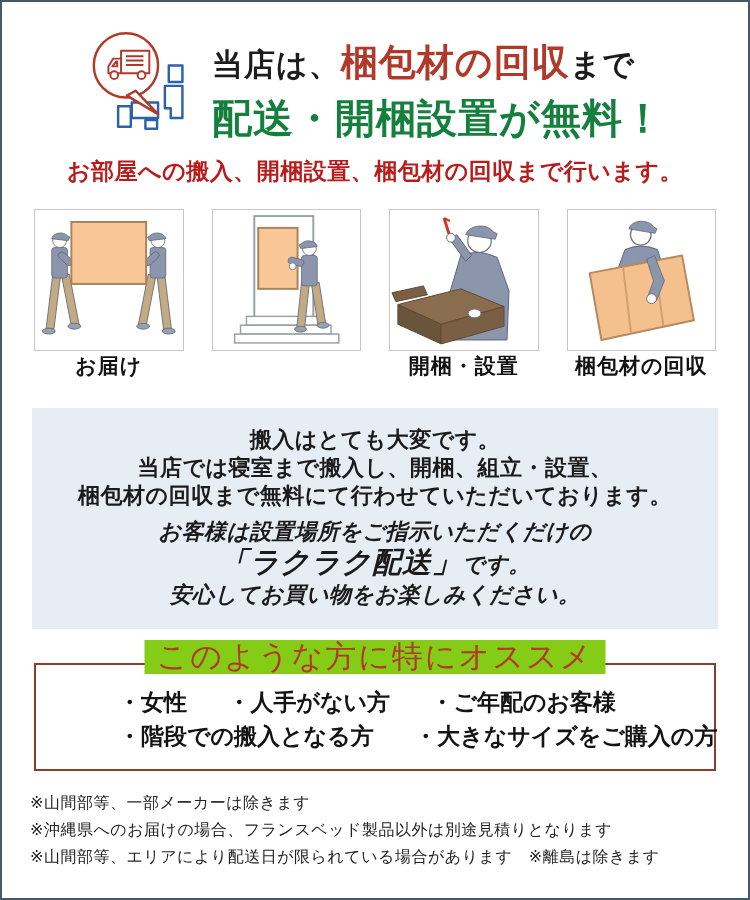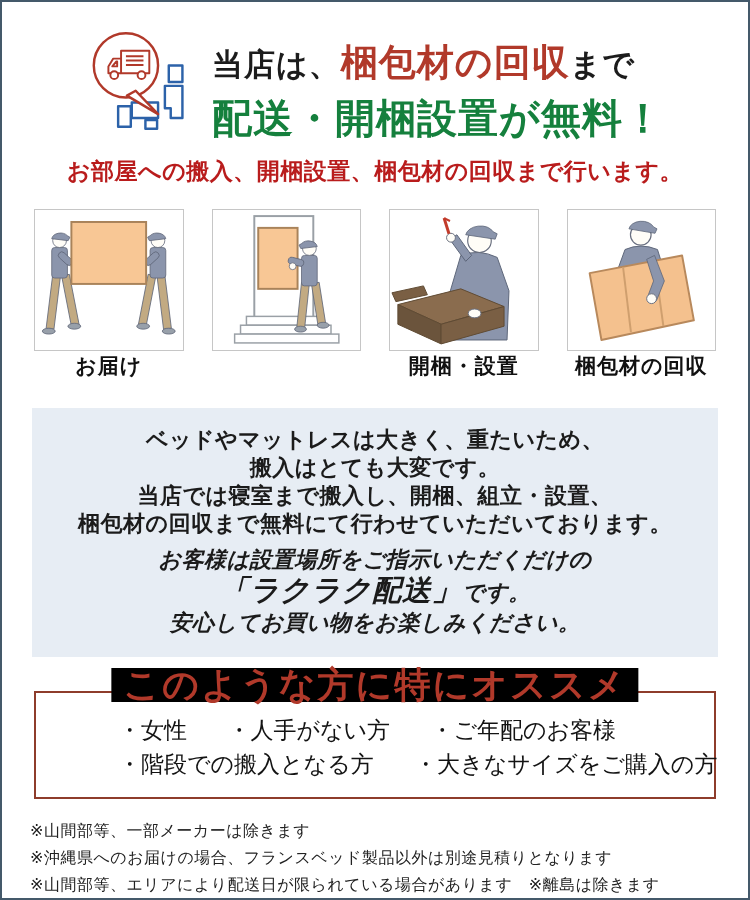--- a/index.html
+++ b/index.html
@@ -26,23 +26,23 @@
 
   .info-box{margin:28px 30px 0;background:#e7edf4;padding:18px 10px 20px;text-align:center;
     color:#1b1b1b;font-weight:600;font-size:22px;line-height:28px;letter-spacing:0.5px;}
   .info-box .p2{margin-top:8px;font-style:italic;}
   .emph-line{line-height:33px;}
   .emph{font-size:29px;font-weight:bold;letter-spacing:1px;}
 
   .recommend{position:relative;margin:34px 32px 0;border:2px solid #8e3c2b;
     padding:20px 10px 16px 82px;box-sizing:border-box;}
   .rec-title{position:absolute;top:-25px;left:50%;transform:translateX(-50%);
-    background:#000000;padding:0 12px;font-size:36px;font-weight:bold;color:#b1392a;
+    background:#84cc16;padding:0 12px;font-size:31px;font-weight:normal;color:#b1392a;
     letter-spacing:2px;white-space:nowrap;line-height:34px;}
-  .rec-line{font-size:23px;font-weight:normal;color:#131313;line-height:34px;white-space:nowrap;}
+  .rec-line{font-size:23px;font-weight:bold;color:#131313;line-height:34px;white-space:nowrap;}
   .rec-line span{margin-right:34px;}
   .rec-line span:last-child{margin-right:0;}
 
   .notes{margin:18px 0 0 28px;font-size:16px;color:#222;line-height:27px;letter-spacing:0.5px;font-weight:400;}
 </style>
 </head>
 <body>
 
 <div class="page">
 
@@ -168,21 +168,20 @@
           <circle cx="85" cy="90" r="5" fill="#fffdf7" stroke="#6a7080" stroke-width="1"></circle>
         </svg>
       </div>
       <div class="step-label">梱包材の回収</div>
     </div>
 
   </div>
 
   <div class="info-box">
     <div class="p1">
-      <div>ベッドやマットレスは大きく、重たいため、</div>
       <div>搬入はとても大変です。</div>
       <div>当店では寝室まで搬入し、開梱、組立・設置、</div>
       <div>梱包材の回収まで無料にて行わせていただいております。</div>
     </div>
     <div class="p2">
       <div>お客様は設置場所をご指示いただくだけの</div>
       <div class="emph-line">
         <span class="emph">「ラクラク配送」</span><span>です。</span>
       </div>
       <div>安心してお買い物をお楽しみください。</div>

